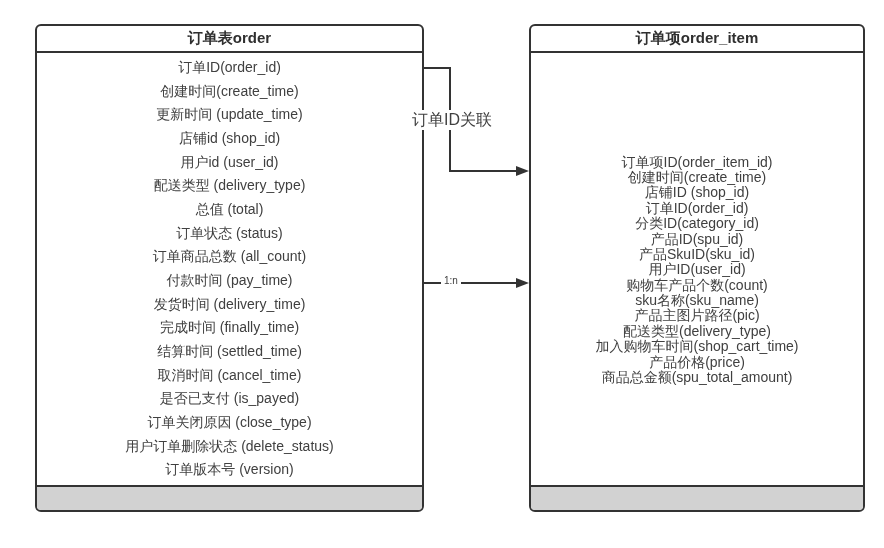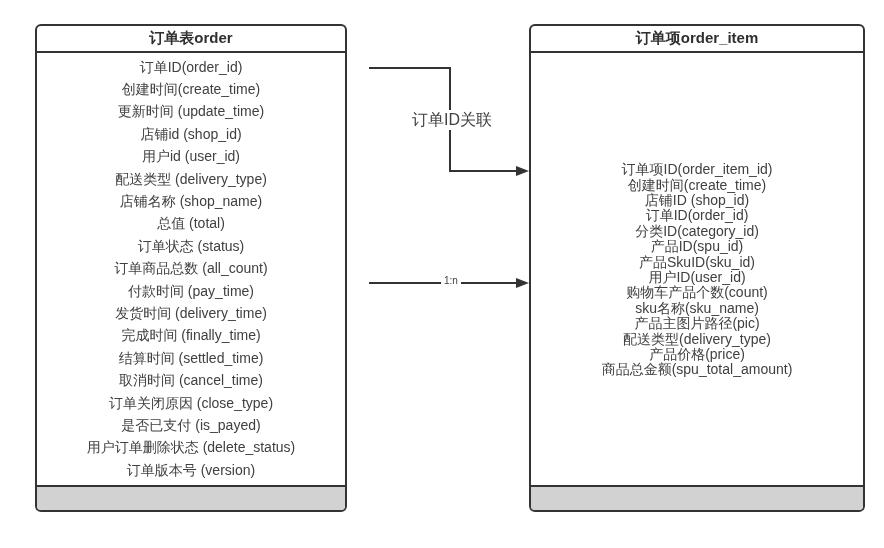--- a/index.html
+++ b/index.html
@@ -18,21 +18,21 @@
   .table-box {
     position: absolute;
     box-sizing: border-box;
     border: 2px solid #333333;
     border-radius: 6px;
     background: #ffffff;
     display: flex;
     flex-direction: column;
     z-index: 2;
   }
-  .table-box.left  { left: 35px;  top: 24px; width: 312px; height: 488px; }
+  .table-box.left  { left: 35px;  top: 24px; width: 389px; height: 488px; }
   .table-box.right { left: 529px; top: 24px; width: 336px; height: 488px; }
   .table-header {
     box-sizing: border-box;
     height: 27px;
     border-bottom: 2px solid #333333;
     display: flex;
     align-items: center;
     justify-content: center;
     font-size: 15px;
     font-weight: bold;
@@ -107,31 +107,30 @@
 
   <div class="table-box left">
     <div class="table-header">订单表order</div>
     <div class="table-body">
         <div class="field-row">订单ID(order_id)</div>
         <div class="field-row">创建时间(create_time)</div>
         <div class="field-row">更新时间 (update_time)</div>
         <div class="field-row">店铺id (shop_id)</div>
         <div class="field-row">用户id (user_id)</div>
         <div class="field-row">配送类型 (delivery_type)</div>
-        <div class="field-row">店铺名称 (shop_name)</div>
         <div class="field-row">总值 (total)</div>
         <div class="field-row">订单状态 (status)</div>
         <div class="field-row">订单商品总数 (all_count)</div>
         <div class="field-row">付款时间 (pay_time)</div>
         <div class="field-row">发货时间 (delivery_time)</div>
         <div class="field-row">完成时间 (finally_time)</div>
         <div class="field-row">结算时间 (settled_time)</div>
         <div class="field-row">取消时间 (cancel_time)</div>
+        <div class="field-row">是否已支付 (is_payed)</div>
         <div class="field-row">订单关闭原因 (close_type)</div>
-        <div class="field-row">是否已支付 (is_payed)</div>
         <div class="field-row">用户订单删除状态 (delete_status)</div>
         <div class="field-row">订单版本号 (version)</div>
       </div>
     <div class="table-footer"></div>
   </div>
 
   <div class="table-box right">
     <div class="table-header">订单项order_item</div>
     <div class="table-body">
         <div class="field-row">订单项ID(order_item_id)</div>
@@ -139,20 +138,21 @@
         <div class="field-row">店铺ID (shop_id)</div>
         <div class="field-row">订单ID(order_id)</div>
         <div class="field-row">分类ID(category_id)</div>
         <div class="field-row">产品ID(spu_id)</div>
         <div class="field-row">产品SkuID(sku_id)</div>
         <div class="field-row">用户ID(user_id)</div>
         <div class="field-row">购物车产品个数(count)</div>
         <div class="field-row">sku名称(sku_name)</div>
         <div class="field-row">产品主图片路径(pic)</div>
         <div class="field-row">配送类型(delivery_type)</div>
+        <div class="field-row">加入购物车时间(shop_cart_time)</div>
         <div class="field-row">产品价格(price)</div>
         <div class="field-row">商品总金额(spu_total_amount)</div>
       </div>
     <div class="table-footer"></div>
   </div>
 
   <div class="conn-seg c1-h1"></div>
   <div class="conn-seg c1-v"></div>
   <div class="conn-seg c1-h2"></div>
   <div class="conn-arrowhead c1-arrow"></div>

